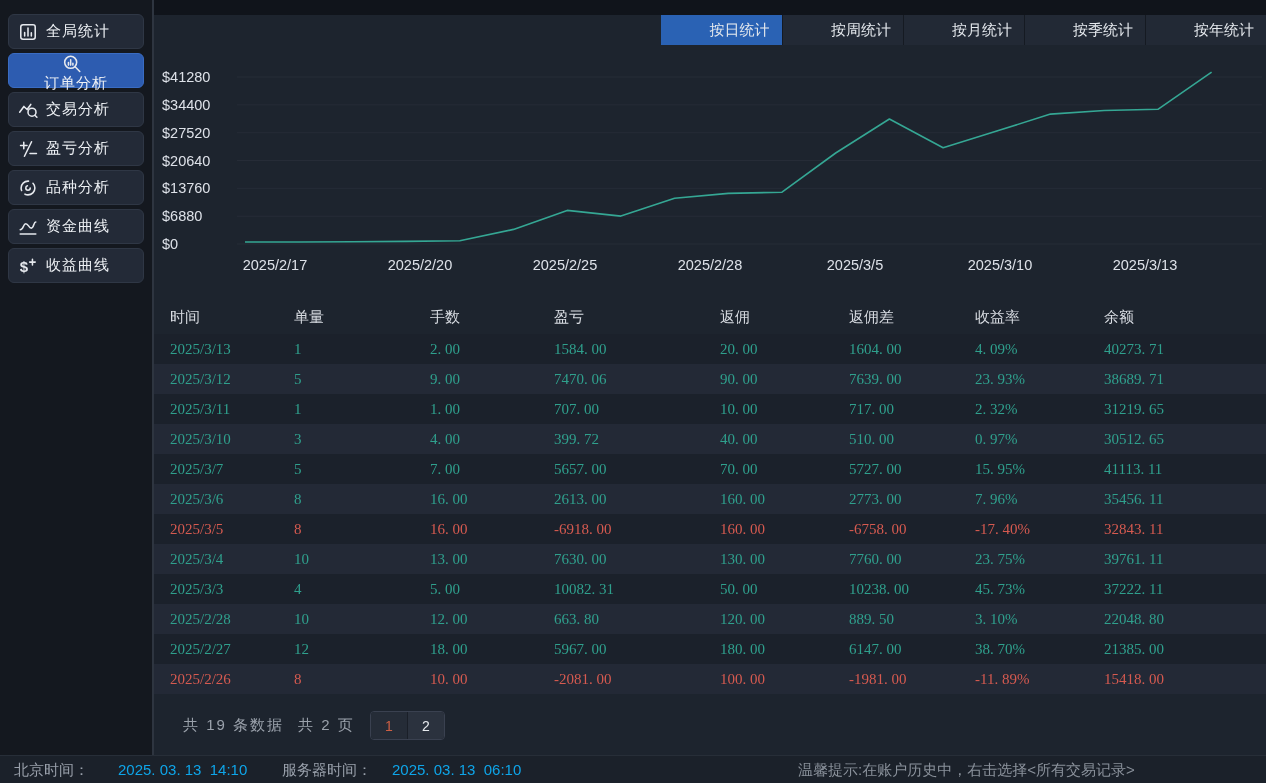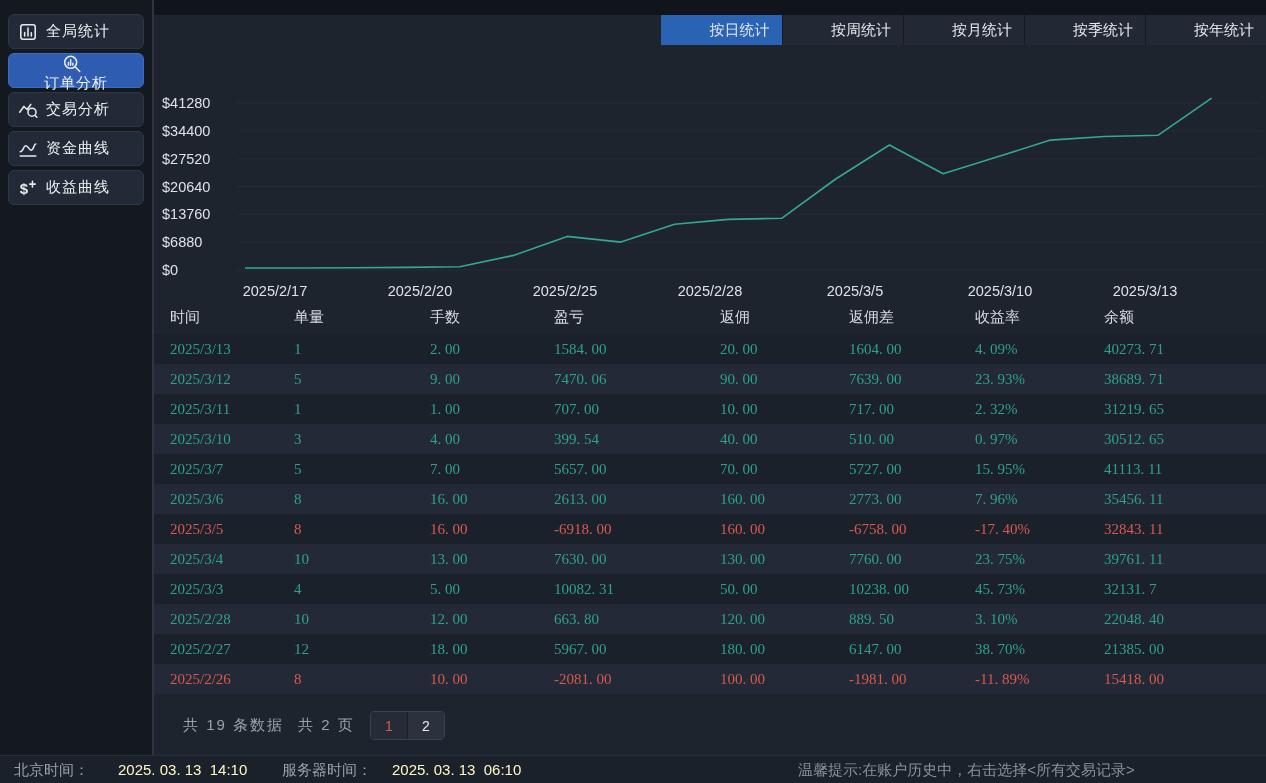--- a/index.html
+++ b/index.html
@@ -19,21 +19,21 @@
           border-left:2px solid #2e3540; }
   .topstrip { position:absolute; left:0; top:0; width:100%; height:15px; background:#10141b; }
   .tabs { position:absolute; left:507px; top:15px; height:30px; display:flex; }
   .tab { width:121px; height:30px; background:#222935; border-left:1px solid #151a22;
          color:#e4e8ed; font-size:15px; display:flex; align-items:center; justify-content:center;
          cursor:pointer; white-space:nowrap;padding-left:36px; }
   .tab:first-child { border-left:none; }
   .tab.active { background:#2a62b4; }
 
   
-  .chart-wrap { position:absolute; left:0; top:72px; width:1112px; height:235px; }
+  .chart-wrap { position:absolute; left:0; top:46px; width:1112px; height:235px; }
 
   
   .table { position:absolute; left:0; top:300px; width:1112px;font-family:Liberation Serif, serif; }
   .trow { display:grid; grid-template-columns:124px 136px 124px 166px 129px 126px 129px 1fr;
           padding-left:16px; align-items:center; }
   .thead { height:34px; color:#d8dce2; font-size:15px; }
   .tbody .trow { height:30px; font-size:15px; color:#2fa08d; cursor:default; }
   .tbody .trow:nth-child(odd)  { background:#1b212b; }
   .tbody .trow:nth-child(even) { background:#232936; }
   .tbody .trow.neg { color:#d65a50; }
@@ -50,21 +50,21 @@
   .pbtn.current { color:#cd5f44; background:#252c37; }
   .refresh { position:absolute; right:7px; top:0; width:57px; height:29px; background:#2e69c0;
              border:none; border-radius:4px; color:#ffffff; font-size:15px; cursor:pointer;
              letter-spacing:2px; font-family:inherit; }
 
   
   .footer { position:absolute; left:0; top:755px; width:1266px; height:28px; background:#1b212a;
             border-top:1px solid #272e38; font-size:15px; }
   .footer span { position:absolute; top:5px; white-space:pre; }
   .f-lbl { color:#99a0ab; }
-  .f-val { color:#fef9c3; }
+  .f-val { color:#0ea5e9; }
   #bj-label   { left:14px; }  #bj-value   { left:118px; }
   #srv-label  { left:282px; } #srv-value  { left:392px;text-align:right; }
   #footer-tip { left:798px; color:#8a919b; }
 
   svg text { font-family:"Liberation Sans","DejaVu Sans",sans-serif; }
 </style>
 </head>
 <body>
 
 <nav class="sidebar" id="sidebar">
@@ -82,20 +82,33 @@
         </svg></span>
       <span class="lbl">订单分析</span>
     </div>
     <div class="side-item">
       <span class="icon"><svg viewBox="0 0 18 18" width="20" height="20" fill="none" stroke="#e6e9ee" stroke-width="1.4" stroke-linecap="round" stroke-linejoin="round">
           <path d="M1.5 11L5.3 5.8L8.2 8.6L11.5 4"></path>
           <circle cx="12.6" cy="11" r="3.6"></circle>
           <path d="M15.2 13.7L17 15.5"></path>
         </svg></span>
       <span class="lbl">交易分析</span>
+    </div>
+    <div class="side-item">
+      <span class="icon"><svg viewBox="0 0 18 18" width="20" height="20" fill="none" stroke="#e6e9ee" stroke-width="1.4" stroke-linecap="round" stroke-linejoin="round">
+          <path d="M2.3 5.8h5.8M5.2 2.9v5.8M12.2 2.5L5.8 15.5M10.8 13h5.8"></path>
+        </svg></span>
+      <span class="lbl">盈亏分析</span>
+    </div>
+    <div class="side-item">
+      <span class="icon"><svg viewBox="0 0 18 18" width="20" height="20" fill="none" stroke="#e6e9ee" stroke-width="1.4" stroke-linecap="round" stroke-linejoin="round">
+          <circle cx="9" cy="9" r="6.2" stroke-dasharray="12.5 4.5"></circle>
+          <circle cx="9" cy="9" r="2" stroke-dasharray="8 4"></circle>
+        </svg></span>
+      <span class="lbl">品种分析</span>
     </div>
     <div class="side-item">
       <span class="icon"><svg viewBox="0 0 18 18" width="20" height="20" fill="none" stroke="#e6e9ee" stroke-width="1.4" stroke-linecap="round" stroke-linejoin="round">
           <path d="M2 11.5c3 0 2.6-5.5 5-5.5s2.6 4 5 4 2-5.5 4-5.5"></path>
           <path d="M2 15.3h14"></path>
         </svg></span>
       <span class="lbl">资金曲线</span>
     </div>
     <div class="side-item">
       <span class="icon"><svg viewBox="0 0 18 18" width="20" height="20" fill="none" stroke="#e6e9ee" stroke-width="1.4" stroke-linecap="round" stroke-linejoin="round">
@@ -182,21 +195,21 @@
           <div class="cell">707. 00</div>
           <div class="cell">10. 00</div>
           <div class="cell">717. 00</div>
           <div class="cell">2. 32%</div>
           <div class="cell">31219. 65</div>
         </div>
         <div class="trow">
           <div class="cell">2025/3/10</div>
           <div class="cell">3</div>
           <div class="cell">4. 00</div>
-          <div class="cell">399. 54</div>
+          <div class="cell">399. 72</div>
           <div class="cell">40. 00</div>
           <div class="cell">510. 00</div>
           <div class="cell">0. 97%</div>
           <div class="cell">30512. 65</div>
         </div>
         <div class="trow">
           <div class="cell">2025/3/7</div>
           <div class="cell">5</div>
           <div class="cell">7. 00</div>
           <div class="cell">5657. 00</div>
@@ -236,31 +249,31 @@
           <div class="cell">39761. 11</div>
         </div>
         <div class="trow">
           <div class="cell">2025/3/3</div>
           <div class="cell">4</div>
           <div class="cell">5. 00</div>
           <div class="cell">10082. 31</div>
           <div class="cell">50. 00</div>
           <div class="cell">10238. 00</div>
           <div class="cell">45. 73%</div>
-          <div class="cell">32131. 7</div>
+          <div class="cell">37222. 11</div>
         </div>
         <div class="trow">
           <div class="cell">2025/2/28</div>
           <div class="cell">10</div>
           <div class="cell">12. 00</div>
           <div class="cell">663. 80</div>
           <div class="cell">120. 00</div>
           <div class="cell">889. 50</div>
           <div class="cell">3. 10%</div>
-          <div class="cell">22048. 40</div>
+          <div class="cell">22048. 80</div>
         </div>
         <div class="trow">
           <div class="cell">2025/2/27</div>
           <div class="cell">12</div>
           <div class="cell">18. 00</div>
           <div class="cell">5967. 00</div>
           <div class="cell">180. 00</div>
           <div class="cell">6147. 00</div>
           <div class="cell">38. 70%</div>
           <div class="cell">21385. 00</div>

